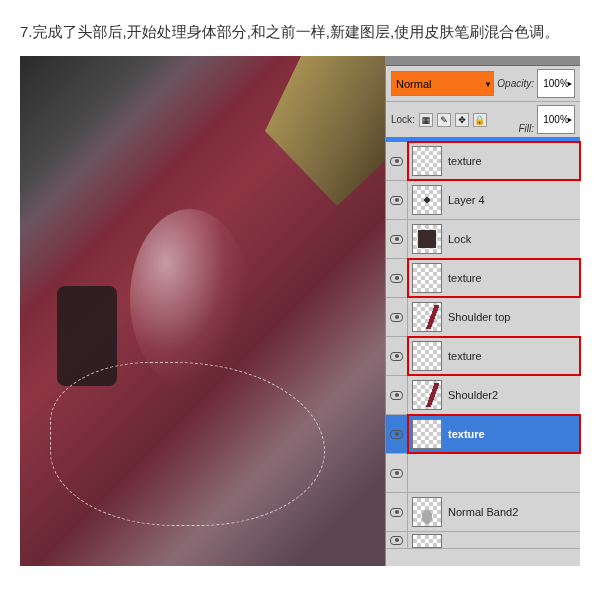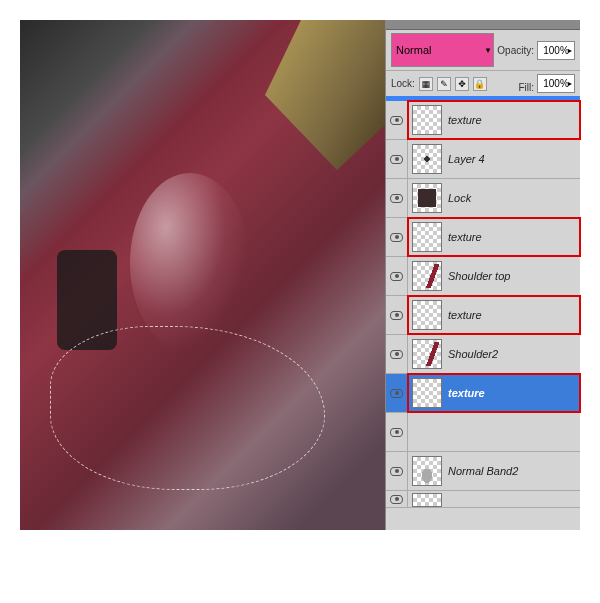--- a/index.html
+++ b/index.html
@@ -9,40 +9,40 @@
     .main-content { display: flex; gap: 0; }
     .canvas-area { width: 365px; height: 510px; background: linear-gradient(135deg, #2a2a2a 0%, #4a4a4a 15%, #6b5560 20%, #7d2b3a 30%, #8e3544 40%, #6a2835 60%, #8a6b75 75%, #5a4550 90%); position: relative; overflow: hidden; }
     .canvas-area::before { content: ""; position: absolute; top: 0; right: 0; width: 120px; height: 150px; background: linear-gradient(120deg, #b8a05a 0%, #7a6940 60%, #4a3a20 100%); clip-path: polygon(30% 0%, 100% 0%, 100% 70%, 60% 100%, 0% 50%); }
     .canvas-area::after { content: ""; position: absolute; bottom: 40px; left: 30px; right: 60px; top: 60%; border: 1px dashed rgba(255,255,255,0.7); border-radius: 40% 60% 50% 50%; }
     .armor-highlight { position: absolute; top: 30%; left: 30%; width: 120px; height: 180px; background: radial-gradient(ellipse at 30% 30%, rgba(255,255,255,0.5), rgba(180,100,120,0.2) 50%, transparent 70%); border-radius: 50%; }
     .armor-dark { position: absolute; top: 45%; left: 10%; width: 60px; height: 100px; background: #1a1a1a; border-radius: 8px; opacity: 0.8; }
     
     .layers-panel { width: 195px; background: #d4d4d4; border-left: 1px solid #888; font-size: 11px; }
     .panel-header { height: 10px; background: #8a8a8a; border-bottom: 1px solid #666; }
     .blend-row { display: flex; align-items: center; padding: 3px 5px; gap: 3px; background: #d4d4d4; border-bottom: 1px solid #aaa; }
-    .blend-select { flex: 1; height: 34px; background: #ec4899; border: 1px solid #888; font-size: 11px; padding: 0 4px; display: flex; align-items: center; position: relative; }
+    .blend-select { flex: 1; height: 25px; background: #f97316; border: 1px solid #888; font-size: 11px; padding: 0 4px; display: flex; align-items: center; position: relative; }
     .blend-select::after { content: "▾"; position: absolute; right: 3px; font-size: 9px; }
-    .opacity-label { font-size: 10px; color: #333; }
-    .value-box { width: 38px; height: 19px; background: #fff; border: 1px solid #888; display: flex; align-items: center; justify-content: center; font-size: 10px; position: relative; }
+    .opacity-label { font-size: 10px; color: #333; font-style: italic; }
+    .value-box { width: 38px; height: 29px; background: #fff; border: 1px solid #888; display: flex; align-items: center; justify-content: center; font-size: 10px; position: relative; }
     .value-box::after { content: "▸"; position: absolute; right: 2px; font-size: 8px; transform: rotate(0deg); }
     .lock-row { display: flex; align-items: center; padding: 3px 5px; gap: 4px; background: #d4d4d4; border-bottom: 5px solid #3b82f6; }
     .lock-label { font-size: 10px; color: #333; }
     .lock-icon { width: 14px; height: 14px; background: #e8e8e8; border: 1px solid #999; display: flex; align-items: center; justify-content: center; font-size: 9px; }
     .fill-group { margin-left: auto; display: flex; align-items: flex-end; gap: 3px; }
     
     .layers-list { background: #d4d4d4; }
     .layer-item { display: flex; align-items: center; height: 39px; background: #d4d4d4; border-bottom: 1px solid #aaa; }
     .layer-item.sel { background: #3b7dd8; color: #fff; }
     .layer-item.sel .layer-name { color: #fff; font-weight: bold; }
     .layer-item.red-border { position: relative; }
     .layer-item.red-border .layer-body { outline: 2px solid #d00; outline-offset: -1px; }
     .vis-col { width: 22px; display: flex; align-items: center; justify-content: center; border-right: 1px solid #aaa; height: 100%; }
     .eye-icon { width: 13px; height: 9px; border: 1.5px solid #555; border-radius: 60% / 100%; position: relative; }
     .eye-icon::after { content: ""; position: absolute; width: 4px; height: 4px; background: #555; border-radius: 50%; top: 50%; left: 50%; transform: translate(-50%, -50%); }
-    .layer-body { flex: 1; display: flex; align-items: center; height: 100%; padding: 4px 4px; gap: 6px; font-style: italic; }
+    .layer-body { flex: 1; display: flex; align-items: center; height: 100%; padding: 4px 4px; gap: 6px; }
     .layer-thumb { width: 30px; height: 30px; border: 1px solid #777; background: #fff; position: relative; flex-shrink: 0; }
     .layer-thumb.transparent { background-image: 
       linear-gradient(45deg, #ccc 25%, transparent 25%),
       linear-gradient(-45deg, #ccc 25%, transparent 25%),
       linear-gradient(45deg, transparent 75%, #ccc 75%),
       linear-gradient(-45deg, transparent 75%, #ccc 75%);
       background-size: 8px 8px;
       background-position: 0 0, 0 4px, 4px -4px, -4px 0px;
     }
     .layer-thumb .thumb-content { position: absolute; inset: 2px; }
@@ -52,20 +52,21 @@
     .thumb-content.red-shape { background: linear-gradient(135deg, transparent 50%, #a04050 50%); }
     .thumb-content.gray-band { background: radial-gradient(ellipse at 50% 70%, #aaa 0%, #aaa 30%, transparent 31%); }
     .layer-name { font-size: 11px; color: #222; }
     .layer-item.last-partial { height: 17px; overflow: hidden; }
     .layer-item.last-partial .layer-thumb { height: 14px; margin-top: 2px; }
   </style>
 </head>
 <body>
 
 <div class="page">
+  <p class="instruction-text">7.完成了头部后,开始处理身体部分,和之前一样,新建图层,使用皮肤笔刷混合色调。</p>
 
   <div class="main-content">
     <div class="canvas-area">
       <div class="armor-highlight"></div>
       <div class="armor-dark"></div>
     </div>
 
     <div class="layers-panel">
       <div class="panel-header"></div>
 

